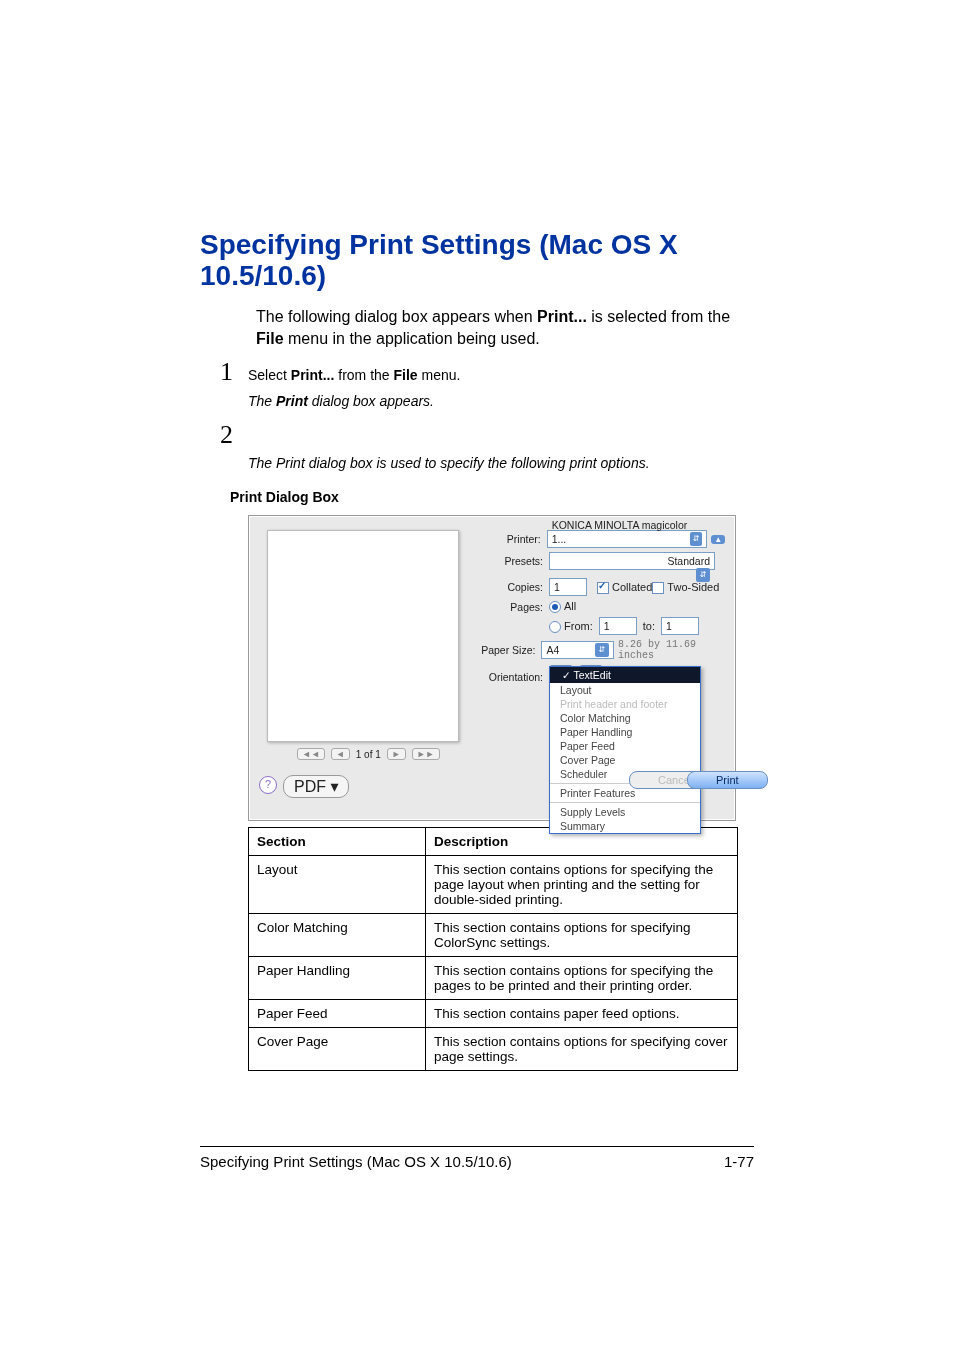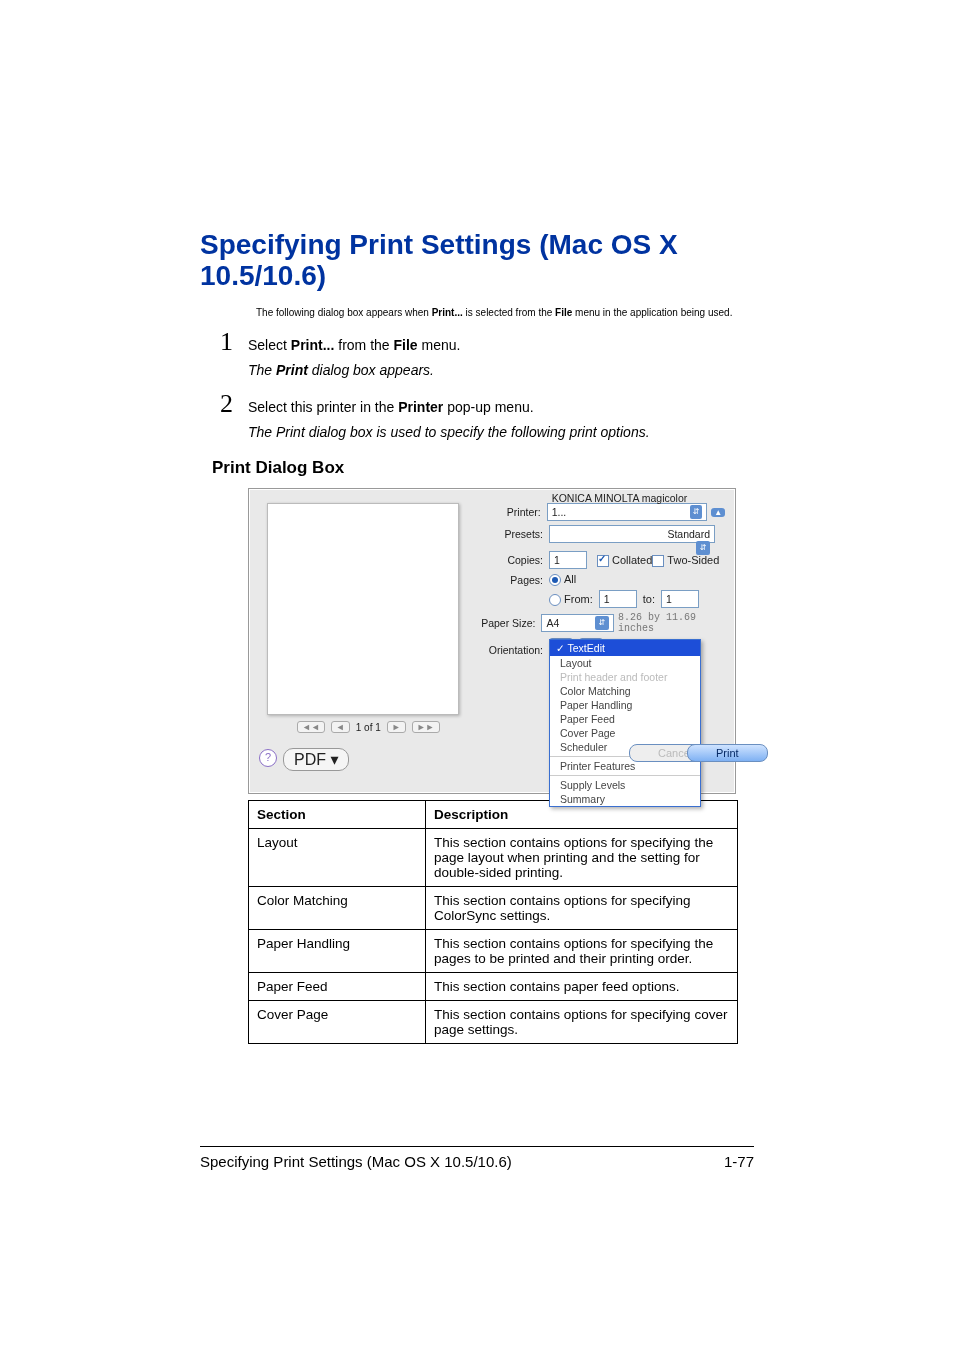--- a/index.html
+++ b/index.html
@@ -18,21 +18,21 @@
     position: relative;
   }
   h1.heading {
     color: #0033a0;
     font-size: 28px;
     font-weight: bold;
     margin: 0 0 14px 0;
     line-height: 1.1;
   }
   .body-text {
-    font-size: 10px;
+    font-size: 16px;
     line-height: 1.4;
     margin: 0 0 4px 56px;
   }
   .step {
     font-size: 14px;
     line-height: 1.4;
     margin: 0 0 2px 20px;
     display: flex;
     align-items: baseline;
   }
@@ -42,23 +42,23 @@
     width: 28px;
     display: inline-block;
   }
   .step .txt { flex: 1; }
   .step-note {
     font-size: 14px;
     font-style: italic;
     margin: 0 0 8px 48px;
   }
   h2.subheading {
-    font-size: 17px;
+    font-size: 14px;
     font-weight: bold;
-    margin: 18px 0 10px 12px;
+    margin: 18px 0 10px 30px;
   }
 
   
   .mac-dialog {
     margin-left: 48px;
     width: 486px;
     height: 304px;
     background: #e9e9e9;
     border: 1px solid #999;
     position: relative;
@@ -152,21 +152,21 @@
   .mac-dialog .radio.sel::after{content:"";position:absolute;left:2px;top:2px;width:6px;height:6px;border-radius:50%;background:#1e5ab4;}
   .mac-dialog .orientation-btn{
     width:22px;height:22px;border:1px solid #6c8fc2;background:#b7cde9;margin-right:6px;
     display:inline-flex;align-items:center;justify-content:center;border-radius:3px;font-size:11px;
   }
   .mac-dialog .menu-open{
     position:absolute; left:300px; top:150px;
     width:150px; background:#fff; border:1px solid #3a6fd0;
     font-size:10.5px; box-shadow:2px 2px 4px rgba(0,0,0,.3);
   }
-  .mac-dialog .menu-open .hdr{background:#1d4ed8;color:#fff;padding:2px 6px;}
+  .mac-dialog .menu-open .hdr{background:#0f172a;color:#fff;padding:2px 12px;}
   .mac-dialog .menu-open .item{padding:1px 10px;color:#444;}
   .mac-dialog .menu-open .item.dis{color:#bbb;}
   .mac-dialog .menu-open hr{border:none;border-top:1px solid #ccc;margin:2px 0;}
   .mac-dialog .cancel-btn,.mac-dialog .print-btn{
     position:absolute;top:255px;border-radius:8px;padding:2px 28px;font-size:11px;border:1px solid #6a8fc0;
   }
   .mac-dialog .cancel-btn{left:380px;background:#eee;color:#bbb;}
   .mac-dialog .print-btn{left:438px;background:linear-gradient(#cfe3ff,#7fb1f3);color:#062a66;}
   .mac-dialog .nearlbl {color:#777;font-size:10px;margin-left:4px;font-family:Liberation Mono, monospace;}
 
@@ -212,23 +212,20 @@
   <span class="txt">
     <span>Select </span><b>Print...</b><span> from the </span><b>File</b><span> menu.</span>
   </span>
 </div>
 <p class="step-note">
   <span>The </span><b>Print</b><span> dialog box appears.</span>
 </p>
 
 <div class="step">
   <span class="num">2</span>
-  <span class="txt">
-    <span>Select this printer in the </span><b>Printer</b><span> pop-up menu.</span>
-  </span>
 </div>
 <p class="step-note">The Print dialog box is used to specify the following print options.</p>
 
 <h2 class="subheading">Print Dialog Box</h2>
 
 <div class="mac-dialog">
   <div class="preview-box"></div>
   <div class="pager">
     <span class="pg-btn">◄◄</span>
     <span class="pg-btn">◄</span>

